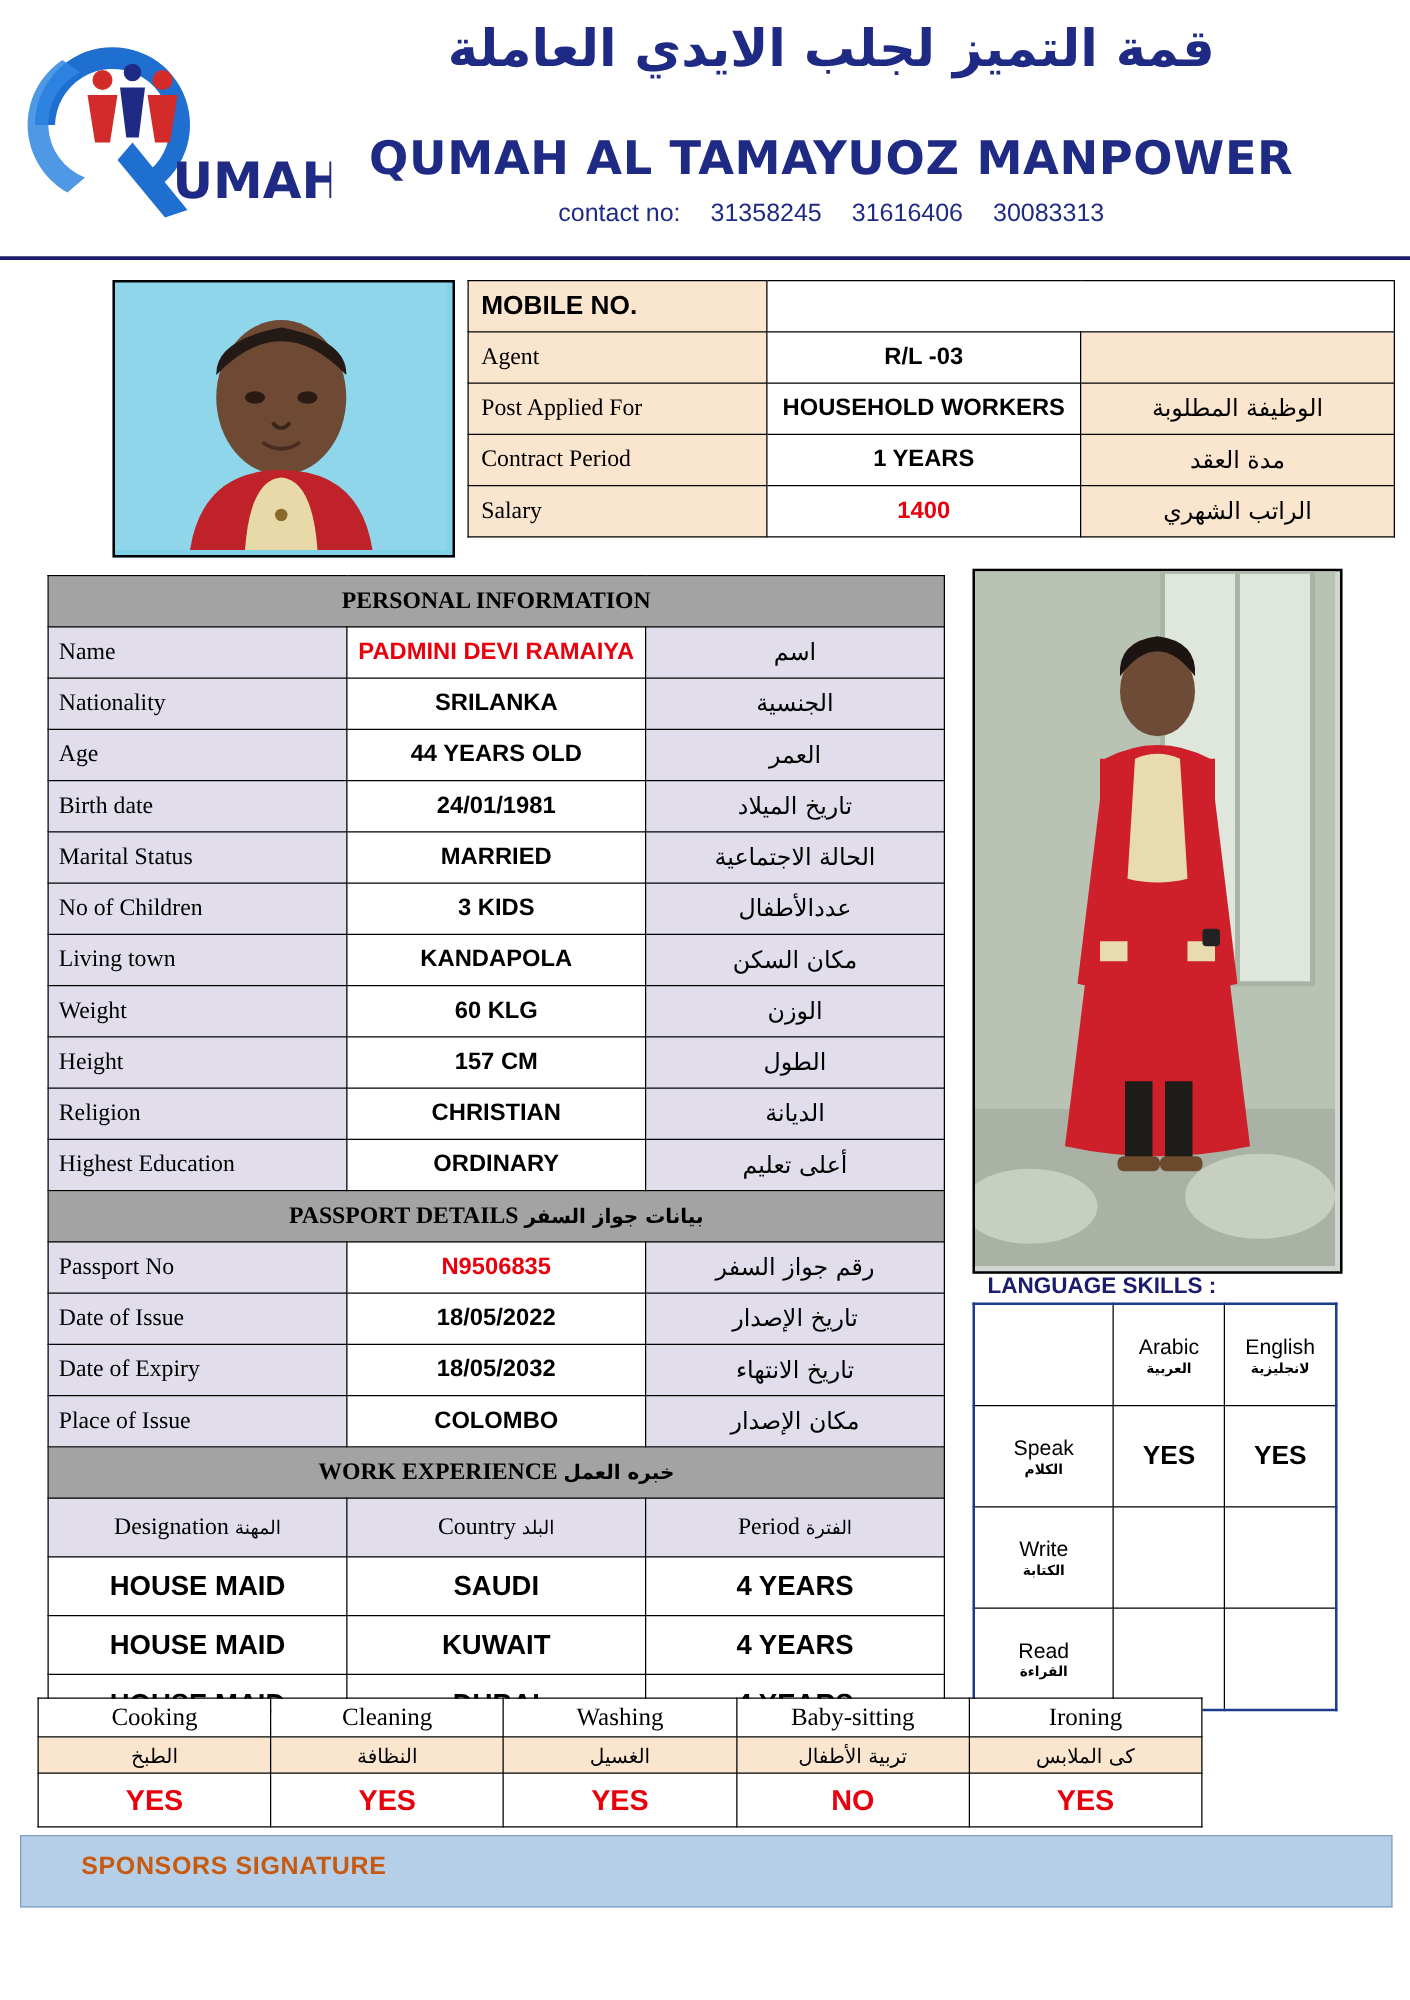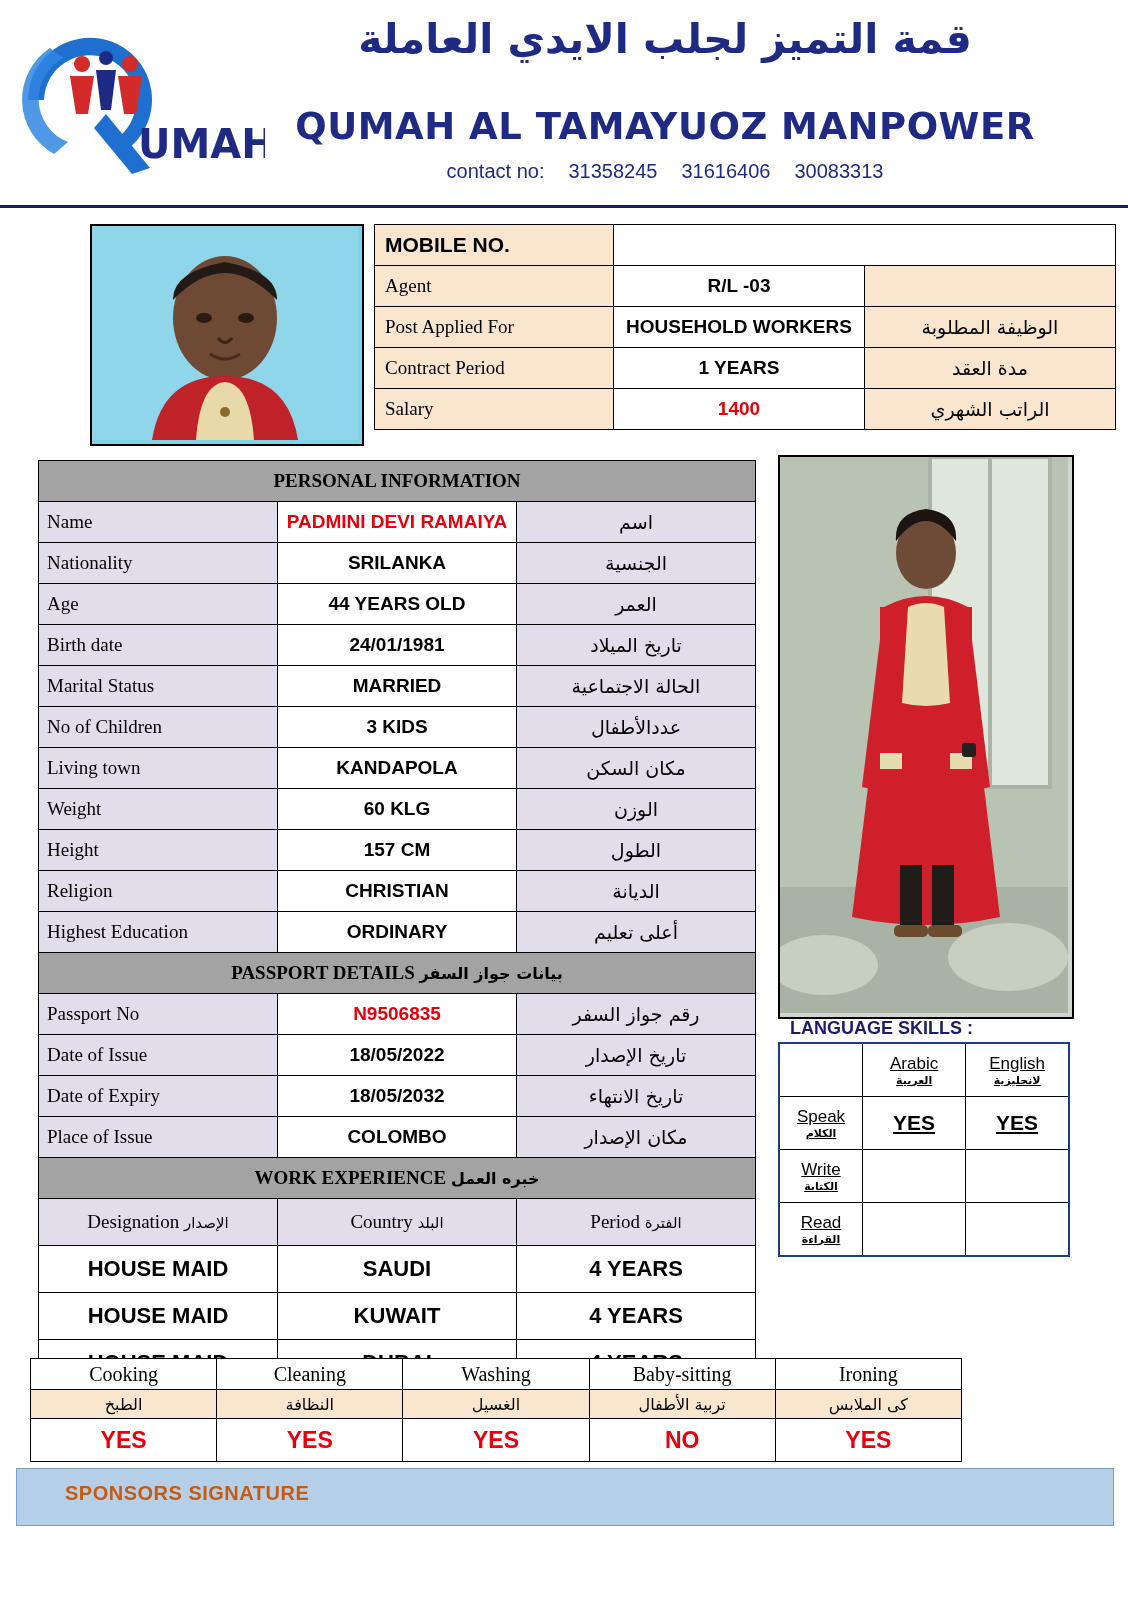--- a/index.html
+++ b/index.html
@@ -102,21 +102,21 @@
     position:absolute;left:790px;top:1018px;width:290px;
     font-family:"Liberation Sans", sans-serif;font-weight:bold;font-size:18px;
     color:#1c1c6e;
   }
   .langTable{
     position:absolute;left:778px;top:1042px;width:292px;
     border-collapse:collapse;table-layout:fixed;border:2px solid #1c3c8c;
   }
   .langTable td{
     border:1.2px solid #000;height:52px;text-align:center;
-    font-family:"Liberation Sans", sans-serif;font-size:17px;padding:0;text-decoration:underline;
+    font-family:"Liberation Sans", sans-serif;font-size:17px;padding:14px;
   }
   .langTable td .ar2{font-family:"DejaVu Sans", sans-serif;font-size:11px;font-weight:bold;display:block;}
   .langTable .yes{font-weight:bold;font-size:21px;}
   .langTable .corner{width:82px;}
 
   
   .skills{
     position:absolute;left:30px;top:1358px;width:932px;
     border-collapse:collapse;table-layout:fixed;border:1.5px solid #000;padding-left:25px;
   }
@@ -310,21 +310,21 @@
 
     <tr>
       <td class="sec" colspan="3">
         <span>WORK EXPERIENCE</span>
         <span class="arname">خبره العمل</span>
       </td>
     </tr>
     <tr class="wehead">
       <td>
         <span>Designation</span>
-        <span class="arsm">الإصدار</span>
+        <span class="arsm">المهنة</span>
       </td>
       <td>
         <span>Country</span>
         <span class="arsm">البلد</span>
       </td>
       <td>
         <span>Period</span>
         <span class="arsm">الفترة</span>
       </td>
     </tr>

